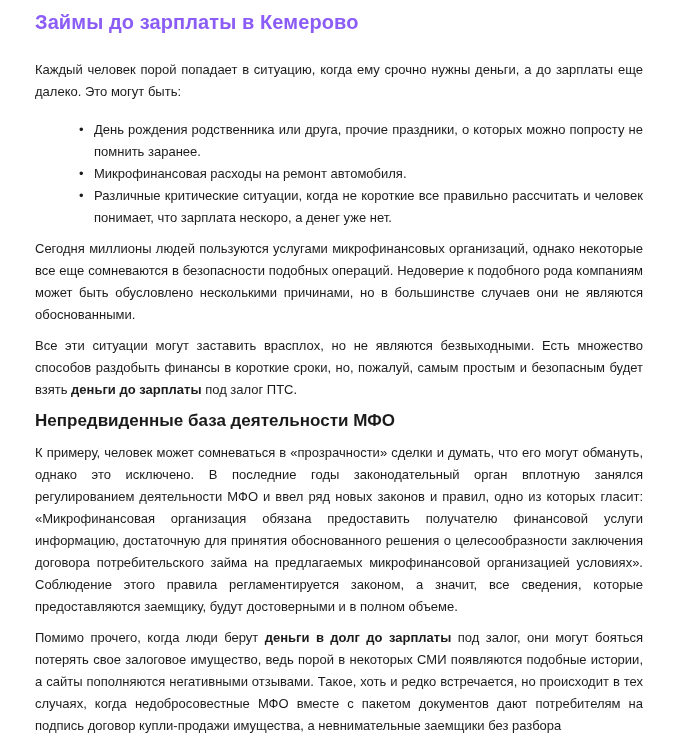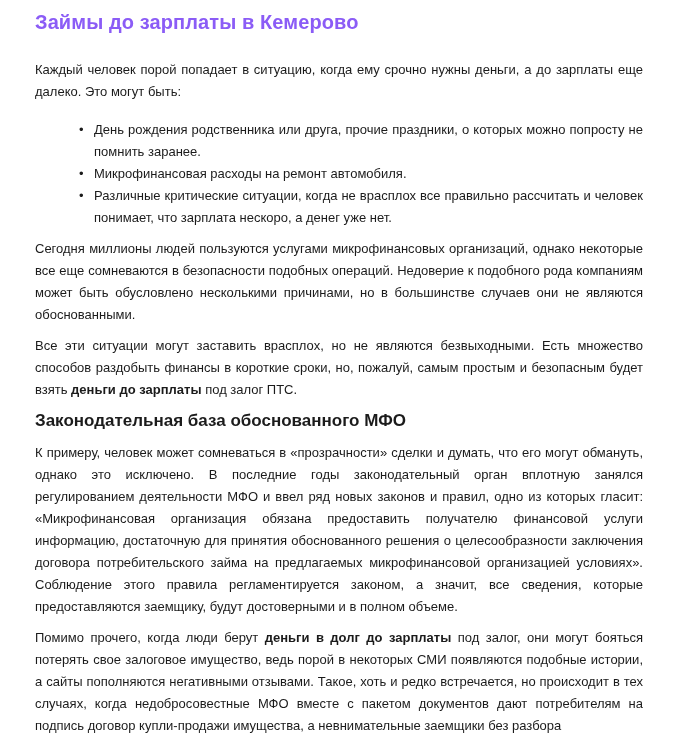--- a/index.html
+++ b/index.html
@@ -80,31 +80,31 @@
     <li>
       <span class="bullet-dot">•</span>
       <span>День рождения родственника или друга, прочие праздники, о которых можно попросту не помнить заранее.</span>
     </li>
     <li>
       <span class="bullet-dot">•</span>
       <span>Микрофинансовая расходы на ремонт автомобиля.</span>
     </li>
     <li>
       <span class="bullet-dot">•</span>
-      <span>Различные критические ситуации, когда не врасплох все правильно рассчитать и человек понимает, что зарплата нескоро, а денег уже нет.</span>
+      <span>Различные критические ситуации, когда не короткие все правильно рассчитать и человек понимает, что зарплата нескоро, а денег уже нет.</span>
     </li>
   </ul>
 
   <p class="para">Сегодня миллионы людей пользуются услугами микрофинансовых организаций, однако некоторые все еще сомневаются в безопасности подобных операций. Недоверие к подобного рода компаниям может быть обусловлено несколькими причинами, но в большинстве случаев они не являются обоснованными.</p>
 
   <p class="para">
     <span>Все эти ситуации могут заставить врасплох, но не являются безвыходными. Есть множество способов раздобыть финансы в короткие сроки, но, пожалуй, самым простым и безопасным будет взять </span><b>деньги до зарплаты</b><span> под залог ПТС.</span>
   </p>
 
-  <h2 class="section-title">Законодательная база обоснованного МФО</h2>
+  <h2 class="section-title">Непредвиденные база деятельности МФО</h2>
 
   <p class="para">К примеру, человек может сомневаться в «прозрачности» сделки и думать, что его могут обмануть, однако это исключено. В последние годы законодательный орган вплотную занялся регулированием деятельности МФО и ввел ряд новых законов и правил, одно из которых гласит: «Микрофинансовая организация обязана предоставить получателю финансовой услуги информацию, достаточную для принятия обоснованного решения о целесообразности заключения договора потребительского займа на предлагаемых микрофинансовой организацией условиях». Соблюдение этого правила регламентируется законом, а значит, все сведения, которые предоставляются заемщику, будут достоверными и в полном объеме.</p>
 
   <p class="para">
     <span>Помимо прочего, когда люди берут </span><b>деньги в долг до зарплаты</b><span> под залог, они могут бояться потерять свое залоговое имущество, ведь порой в некоторых СМИ появляются подобные истории, а сайты пополняются негативными отзывами. Такое, хоть и редко встречается, но происходит в тех случаях, когда недобросовестные МФО вместе с пакетом документов дают потребителям на подпись договор купли-продажи имущества, а невнимательные заемщики без разбора</span>
   </p>
 
 </div>
 
 </body></html>

